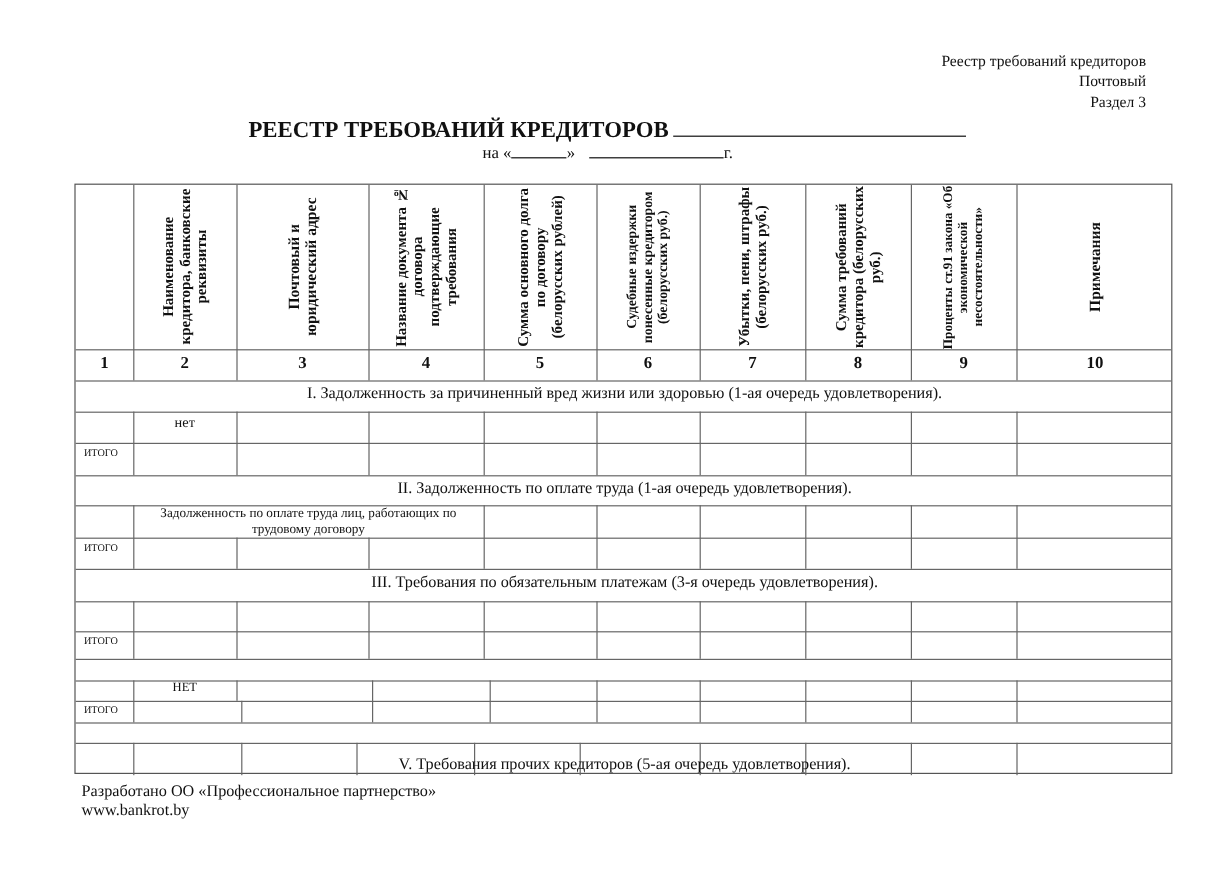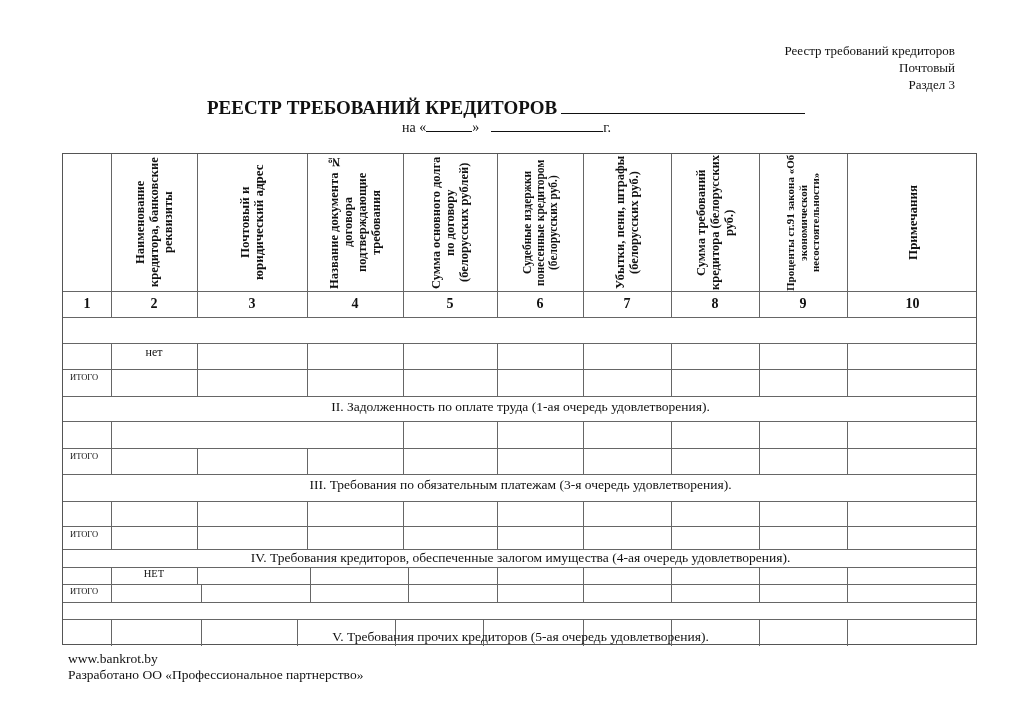--- a/index.html
+++ b/index.html
@@ -154,34 +154,35 @@
   <div class="cell num" style="left:48px;top:137px;width:86px;height:26px">2</div>
   <div class="cell num" style="left:134px;top:137px;width:110px;height:26px">3</div>
   <div class="cell num" style="left:244px;top:137px;width:96px;height:26px">4</div>
   <div class="cell num" style="left:340px;top:137px;width:94px;height:26px">5</div>
   <div class="cell num" style="left:434px;top:137px;width:86px;height:26px">6</div>
   <div class="cell num" style="left:520px;top:137px;width:88px;height:26px">7</div>
   <div class="cell num" style="left:608px;top:137px;width:88px;height:26px">8</div>
   <div class="cell num" style="left:696px;top:137px;width:88px;height:26px">9</div>
   <div class="cell num" style="left:784px;top:137px;width:131px;height:26px">10</div>
 
+  <div class="cell section" style="left:0;top:163px;width:915px;height:26px;align-items:flex-start;padding-top:3px">I. Задолженность за причиненный вред жизни или здоровью (1-ая очередь удовлетворения).</div>
   <div class="cell net" style="left:48px;top:189px;width:86px;height:26px;align-items:flex-start;padding-top:2px">нет</div>
   <div class="cell itogo" style="left:0;top:215px;width:48px;height:27px">ИТОГО</div>
 
   <div class="cell section" style="left:0;top:242px;width:915px;height:25px;align-items:flex-start;padding-top:3px">II. Задолженность по оплате труда (1-ая очередь удовлетворения).</div>
+  <div class="cell small" style="left:48px;top:267px;width:292px;height:27px">Задолженность по оплате труда лиц, работающих по трудовому договору</div>
   <div class="cell itogo" style="left:0;top:294px;width:48px;height:26px">ИТОГО</div>
 
   <div class="cell section" style="left:0;top:320px;width:915px;height:27px;align-items:flex-start;padding-top:3px">III. Требования по обязательным платежам (3-я очередь удовлетворения).</div>
   <div class="cell" style="left:48px;top:347px;width:86px;height:25px"></div>
   <div class="cell itogo" style="left:0;top:372px;width:48px;height:23px">ИТОГО</div>
 
-  <div class="cell section" style="left:0;top:395px;width:915px;height:18px">IV. Требования кредиторов, обеспеченные залогом имущества (4-ая очередь удовлетворения).</div>
   <div class="cell" style="left:48px;top:413px;width:86px;height:17px;font-size:10.5px;align-items:flex-start;padding-top:1px">НЕТ</div>
   <div class="cell itogo" style="left:0;top:430px;width:48px;height:18px;padding-top:2px">ИТОГО</div>
 
   <div class="cell section" style="left:0;top:474px;width:915px;height:17px">V. Требования прочих кредиторов (5-ая очередь удовлетворения).</div>
   <div class="cell" style="left:48px;top:465px;width:90px;height:27px"></div>
 </div>
 
 <div class="footer">
+  <div>Разработано ОО «Профессиональное партнерство»</div>
   <div>www.bankrot.by</div>
-  <div>Разработано ОО «Профессиональное партнерство»</div>
 </div>
 
 </body></html>

